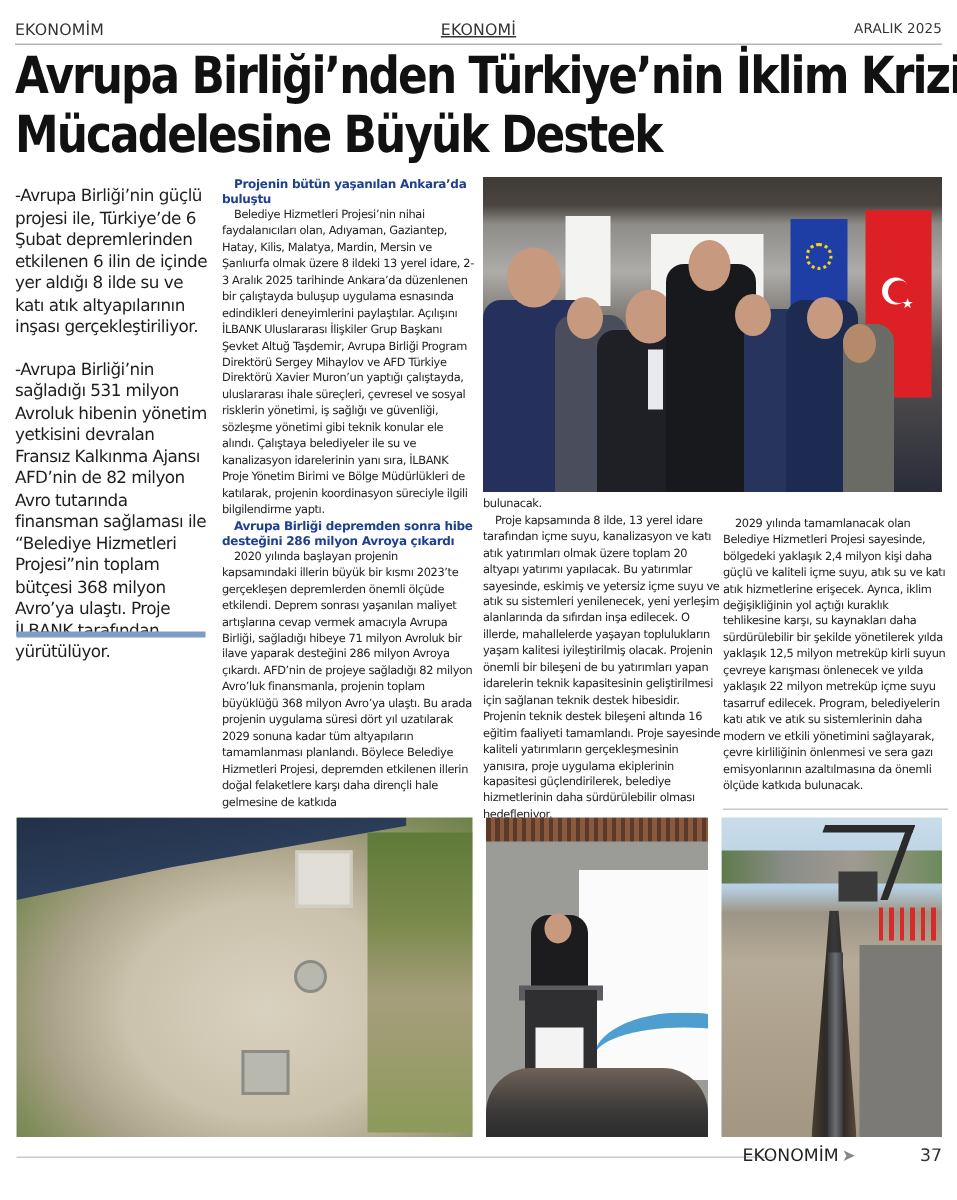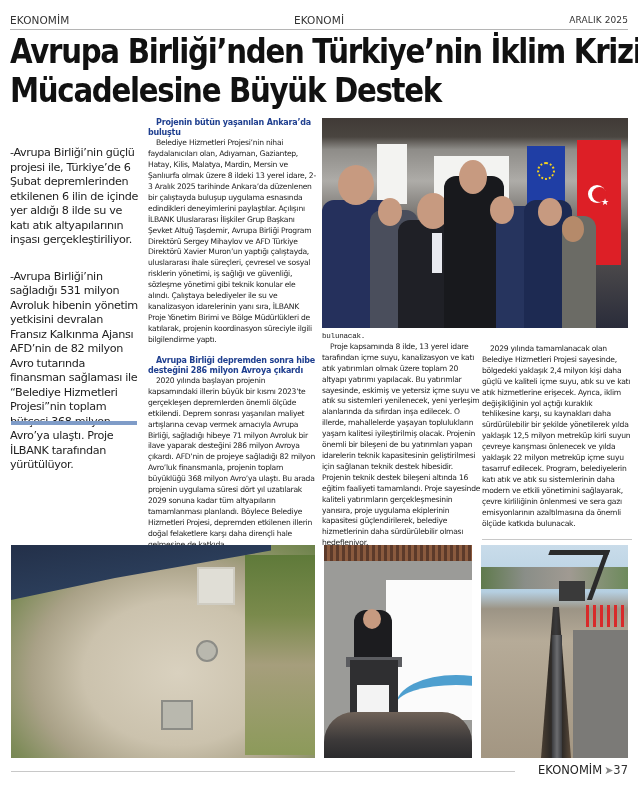--- a/index.html
+++ b/index.html
@@ -2,37 +2,37 @@
 <html><head>
 <meta charset="utf-8">
 <style>
   * { margin: 0; padding: 0; box-sizing: border-box; }
   html, body { width: 638px; height: 800px; background: #ffffff; overflow: hidden; }
   body { position: relative; font-family: "Liberation Sans", "DejaVu Sans", sans-serif; color: #222; }
 
   .masthead { position: absolute; top: 12px; left: 10px; right: 10px; height: 18px; border-bottom: 1px solid #b5b5b5; }
   .masthead span { position: absolute; top: 2px; font-family: "DejaVu Sans", sans-serif; font-size: 10.5px; color: #333; letter-spacing: 0.1px; }
   .mh-left { left: 0; }
-  .mh-center { left: 50%; transform: translateX(-50%); }
+  .mh-center { left: 50%; transform: translateX(-50%); text-decoration: underline; }
   .mh-right { right: 0; font-size: 9px !important; top: 3px !important; }
 
   .headline { position: absolute; top: 32px; left: 10px; width: 620px; font-family: "DejaVu Sans", sans-serif; font-weight: bold; font-size: 34px; line-height: 39px; color: #111; letter-spacing: -1.5px; transform: scaleX(0.86); transform-origin: left top; white-space: nowrap; }
   .headline div { display: block; }
 
   .lead { position: absolute; left: 10px; top: 124px; width: 128px; font-family: "DejaVu Sans", sans-serif; font-size: 11.2px; line-height: 14.5px; color: #1e1e1e; letter-spacing: -0.35px; }
-  .lead p { margin-bottom: 14px; margin-top: 22px; }
+  .lead p { margin-bottom: 14px; }
   .lead-rule { position: absolute; left: 11px; top: 421px; width: 126px; height: 4px; background: #7f9cc8; }
 
   .col { position: absolute; font-family: "DejaVu Sans", sans-serif; font-size: 7.6px; line-height: 10.9px; color: #222; letter-spacing: -0.25px; text-align: left; }
   .col p { text-indent: 8px; }
   .col .sub { color: #1f3f8f; font-weight: bold; font-size: 8px; line-height: 10.2px; text-indent: 8px; margin-top: 0; letter-spacing: -0.2px; }
   .col1 { left: 148px; top: 118px; width: 168px; }
-  .col1 .sub2 { margin-top: 10px; }
+  .col1 .sub2 { }
   .col2 { left: 322px; top: 331px; width: 160px; }
-  .col2 p.noindent { text-indent: 0; font-family: Liberation Mono, monospace; }
+  .col2 p.noindent { text-indent: 0; }
   .col3 { left: 482px; top: 344px; width: 150px; }
   .col3 .rule { margin-top: 10px; height: 1px; background: #c8c8c8; width: 100%; }
 
   .photo { position: absolute; overflow: hidden; }
   .photo-meeting { left: 322px; top: 118px; width: 306px; height: 210px; background: linear-gradient(180deg, #403a36 0%, #4a4540 9%, #8e8c88 15%, #aeaca8 30%, #5a5652 55%, #2a2c3a 100%); }
   .photo-meeting .banner { position: absolute; background: #f3f3f1; }
   .photo-meeting .eu-flag { position: absolute; left: 205px; top: 28px; width: 38px; height: 62px; background: #1f3ea5; }
   .photo-meeting .eu-flag span { position: absolute; left: 10px; top: 16px; width: 18px; height: 18px; border-radius: 50%; border: 2px dotted #f5d31c; }
   .photo-meeting .tr-flag { position: absolute; left: 255px; top: 22px; width: 44px; height: 125px; background: #dd1f26; }
   .photo-meeting .tr-flag .crescent { position: absolute; left: 11px; top: 45px; width: 18px; height: 18px; border-radius: 50%; background: #fff; }
@@ -61,21 +61,21 @@
   .photo-trench .trench { position: absolute; left: 60px; top: 62px; width: 30px; height: 151px; background: linear-gradient(90deg, #4a3f33, #2e2a26 30%, #3a3a3c 50%, #2e2a26 70%, #5a4a3a); clip-path: polygon(40% 0, 60% 0, 100% 100%, 0 100%); }
   .photo-trench .pipe { position: absolute; left: 71px; top: 90px; width: 10px; height: 123px; background: linear-gradient(90deg, #3a3b3e, #6c6d70, #3a3b3e); }
   .photo-trench .excavator { position: absolute; left: 60px; top: 5px; width: 60px; height: 50px; border-top: 5px solid #2b2b2b; border-right: 5px solid #2b2b2b; transform: skewX(-20deg); }
   .photo-trench .cab { position: absolute; left: 78px; top: 36px; width: 26px; height: 20px; background: #3a3a3a; }
   .photo-trench .barrier { position: absolute; right: 0; top: 60px; width: 42px; height: 22px; background: repeating-linear-gradient(90deg, #d82a2a 0 3px, transparent 3px 7px); }
   .photo-trench .buildings { position: absolute; left: 0; top: 22px; width: 100%; height: 22px; background: linear-gradient(90deg, #5f7a4c 0%, #8a8e88 30%, #a09a92 60%, #6d8a5c 100%); }
 
   .footer-rule { position: absolute; left: 11px; top: 771px; width: 504px; height: 1px; background: #c8c8c8; }
   .footer { position: absolute; right: 10px; top: 763px; font-family: "DejaVu Sans", sans-serif; font-size: 11.5px; color: #222; white-space: nowrap; }
   .footer .arrow { color: #888; font-size: 11px; margin-left: 2px; }
-  .footer .page { color: #333; }
+  .footer .page { color: #333; margin-left: 43px; }
 </style>
 </head>
 <body>
 
 <header class="masthead">
   <span class="mh-left">EKONOMİM</span>
   <span class="mh-center">EKONOMİ</span>
   <span class="mh-right">ARALIK 2025</span>
 </header>
 

